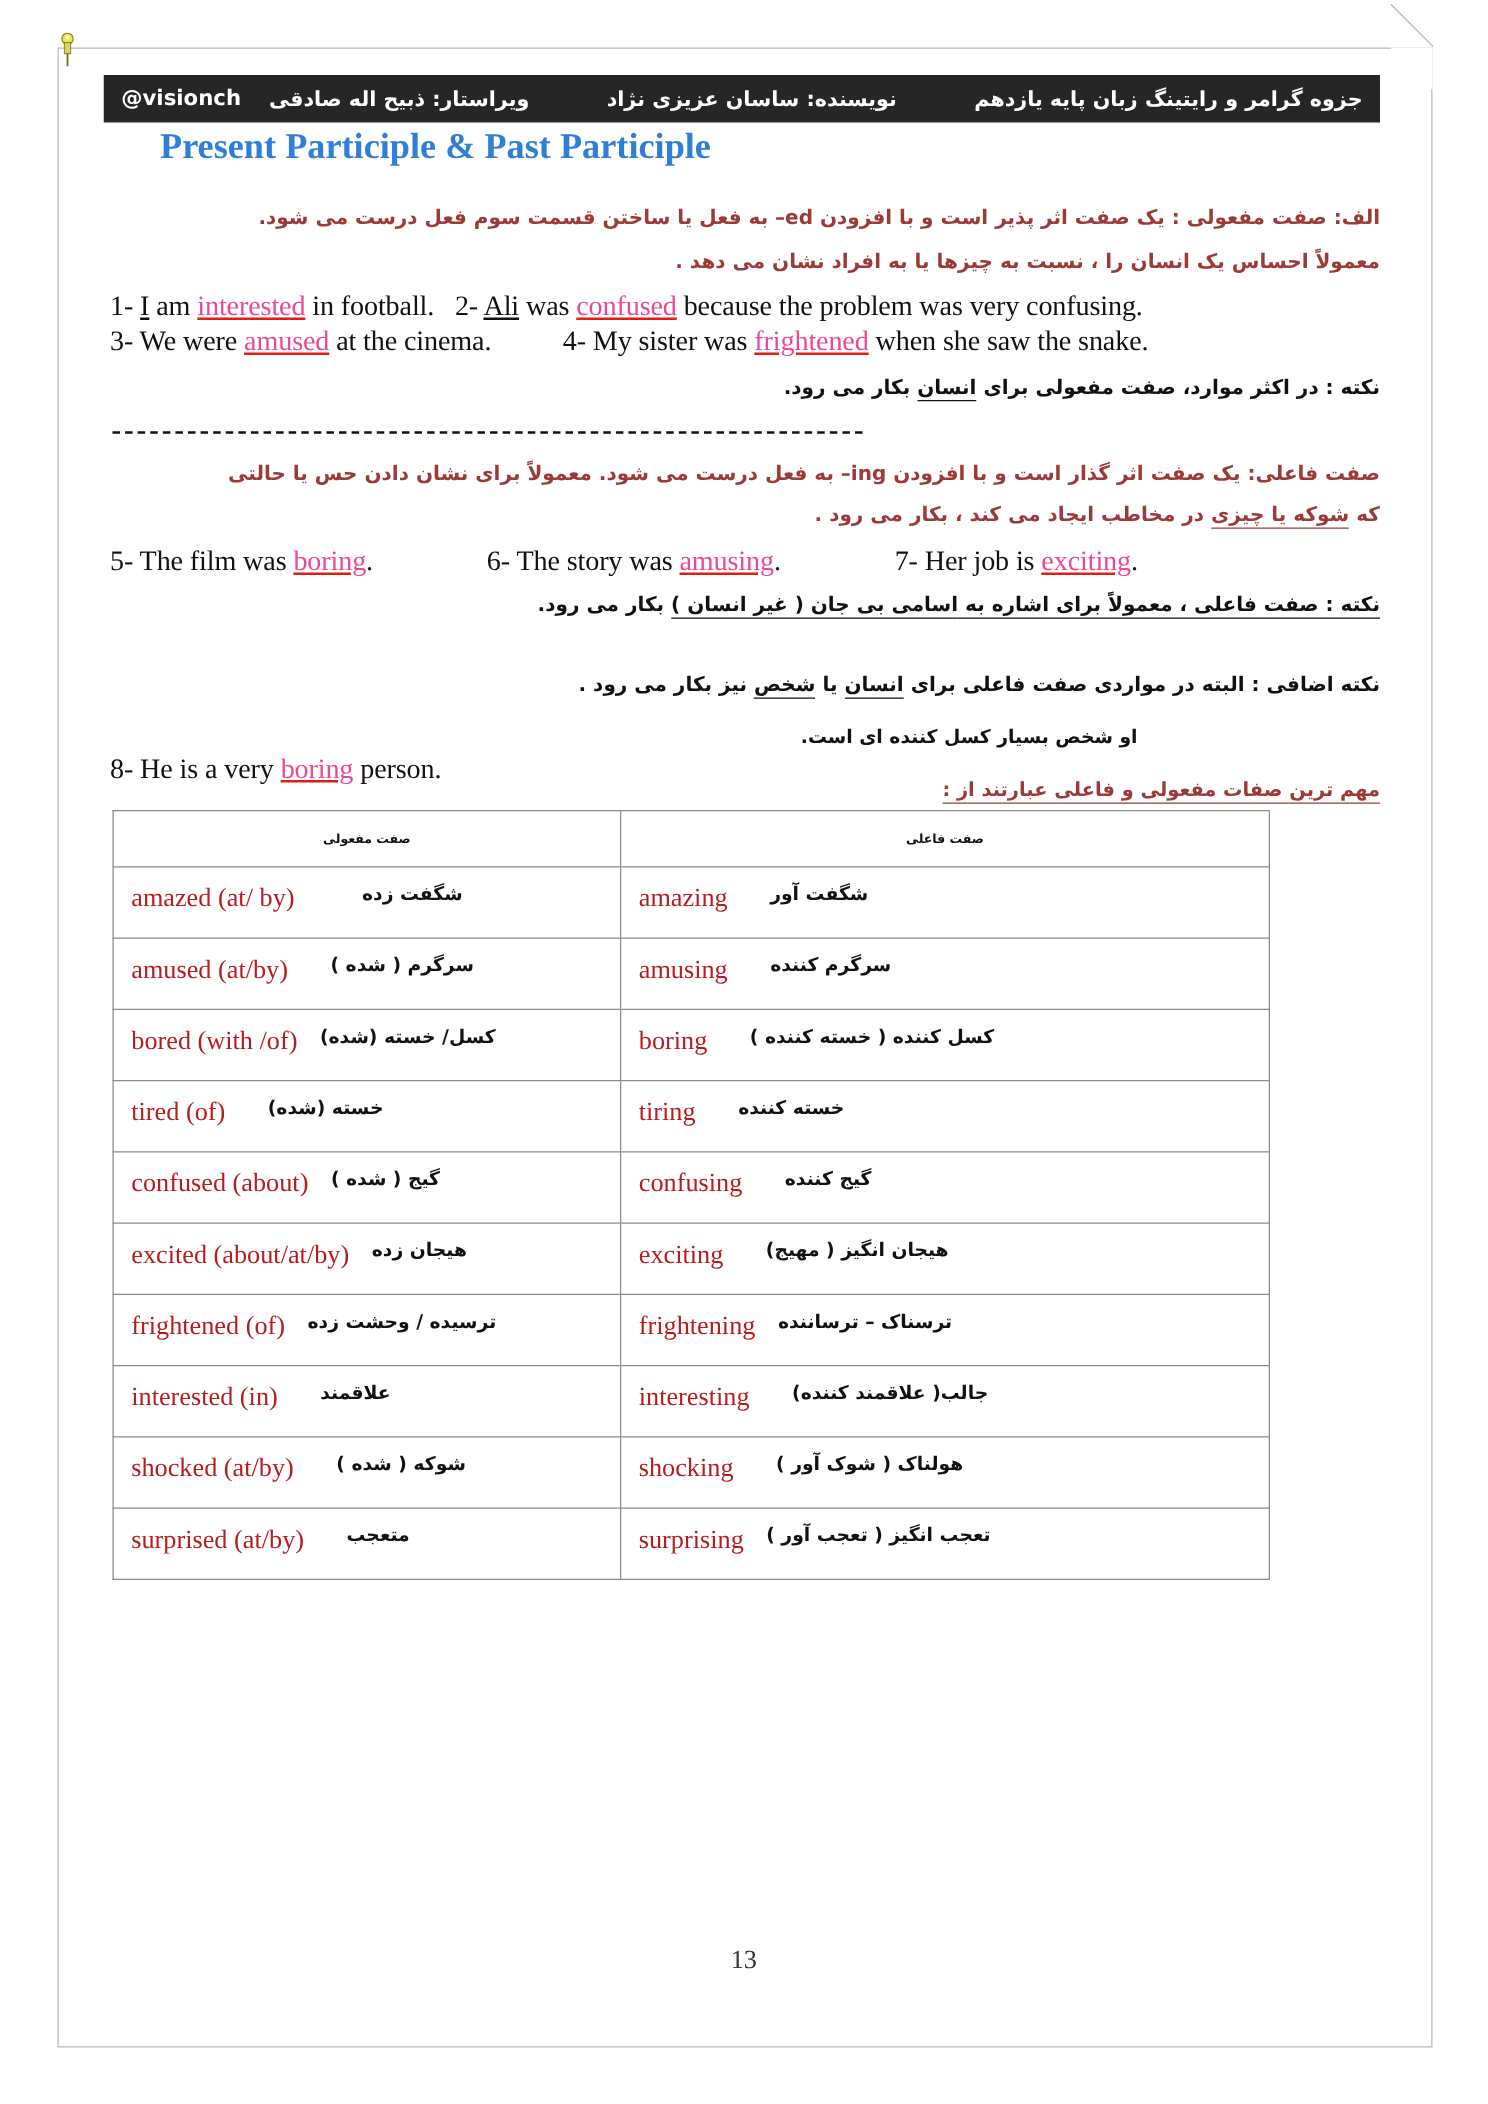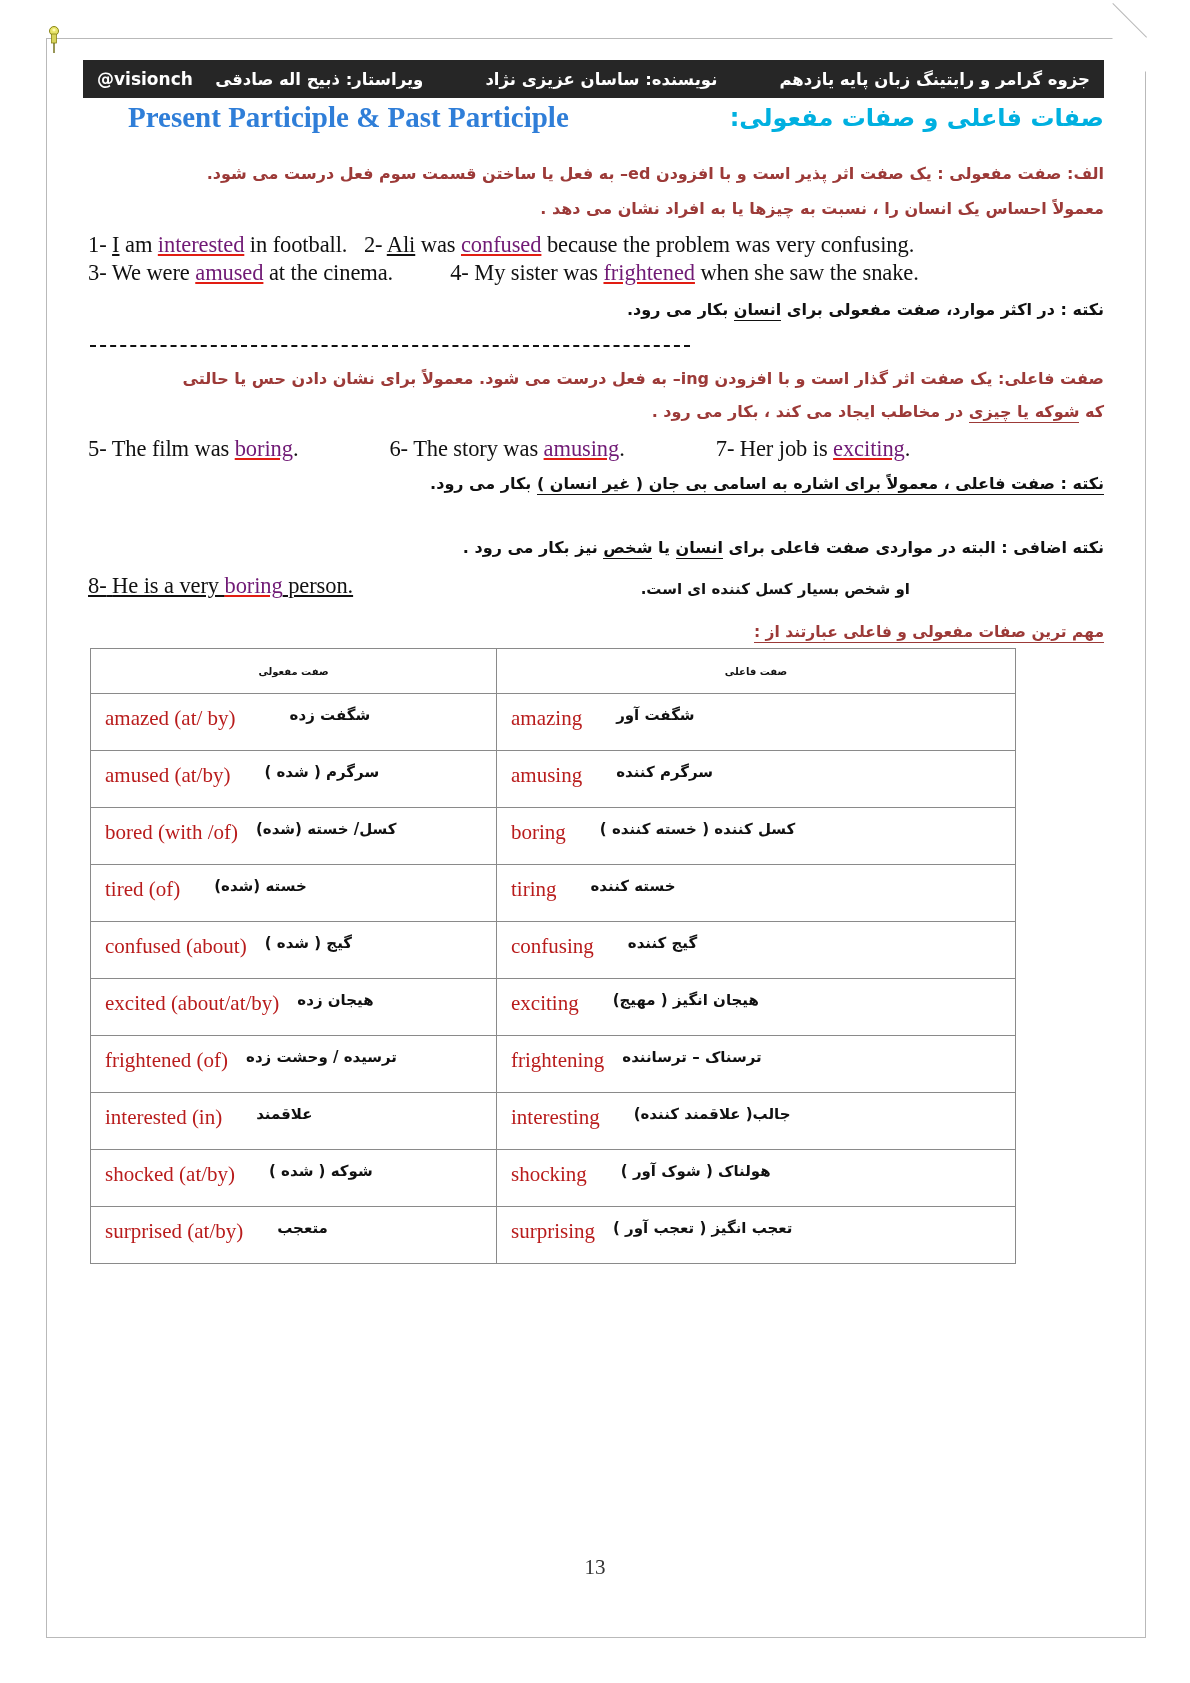--- a/index.html
+++ b/index.html
@@ -143,21 +143,21 @@
   
   .en-line {
     position: absolute;
     color: #111111;
     font-family: "Liberation Serif", serif;
     font-size: 22.5px;
     white-space: nowrap;
     letter-spacing: -0.1px;
   }
   .hl-red {
-    color: #701a75;
+    color: #ec4899;
     text-decoration: underline;
     text-decoration-color: #e11d12;
     text-underline-offset: 2px;
   }
   .u-black {
     text-decoration: underline;
     text-decoration-color: #111111;
     text-underline-offset: 2px;
   }
 
@@ -254,21 +254,20 @@
 <div id="header-bar">
   <span class="hdr-seg">جزوه گرامر و رایتینگ زبان پایه یازدهم</span>
   <span class="hdr-gap-lg"></span>
   <span class="hdr-seg">نویسنده: ساسان عزیزی نژاد</span>
   <span class="hdr-gap-lg"></span>
   <span class="hdr-seg">ویراستار: ذبیح اله صادقی</span>
   <span id="header-handle">@visionch</span>
 </div>
 
 <div id="title-row">
-  <div id="title-fa">صفات فاعلی و صفات مفعولی:</div>
   <div id="title-en">Present Participle &amp; Past Participle</div>
 </div>
 
 <div class="fa-red" style="left:83px; right:auto; top:162px; width:1021px; text-align:right;">الف: صفت مفعولی :  یک صفت اثر پذیر است و با افزودن ed– به فعل  یا ساختن قسمت سوم فعل  درست می شود.</div>
 <div class="fa-red" style="left:83px; top:197px; width:1021px; text-align:right;">معمولاً احساس یک انسان را ، نسبت به چیزها یا به افراد نشان می دهد .</div>
 
 <div class="en-line" style="left:88px; top:232px;">
   <span>1-</span>
   <span class="u-black">I</span><span> am </span><span class="hl-red">interested</span><span> in football.</span>
   &nbsp;
@@ -307,21 +306,21 @@
 </div>
 
 <div class="fa-black" style="left:83px; top:472px; width:1021px; text-align:right;">
   <span class="u-thin">نکته : صفت فاعلی  ، معمولاً برای اشاره به </span><span class="u-thin">اسامی بی جان ( غیر انسان )</span><span>  بکار می رود.</span>
 </div>
 
 <div class="fa-black" style="left:83px; top:536px; width:1021px; text-align:right;">
   <span>نکته اضافی : البته در مواردی  صفت فاعلی  برای </span><span class="u-thin">انسان</span><span> یا </span><span class="u-thin">شخص</span><span>  نیز بکار می رود .</span>
 </div>
 
-<div class="en-line" style="left:88px; top:573px;text-decoration:underline;">
+<div class="en-line" style="left:88px; top:602px;">
   <span>8-</span>
   <span>He is a very </span><span class="hl-red">boring</span><span>  person.</span>
 </div>
 <div class="fa-black" style="left:480px; top:578px; width:430px; text-align:right; font-size:15px;">او شخص بسیار کسل کننده ای است.</div>
 
 <div class="fa-red" style="left:83px; top:620px; width:1021px; text-align:right; font-size:15.5px;">
   <span class="u-thin">مهم ترین صفات مفعولی و  فاعلی  عبارتند از :</span>
 </div>
 
 <table id="vocab-table">

